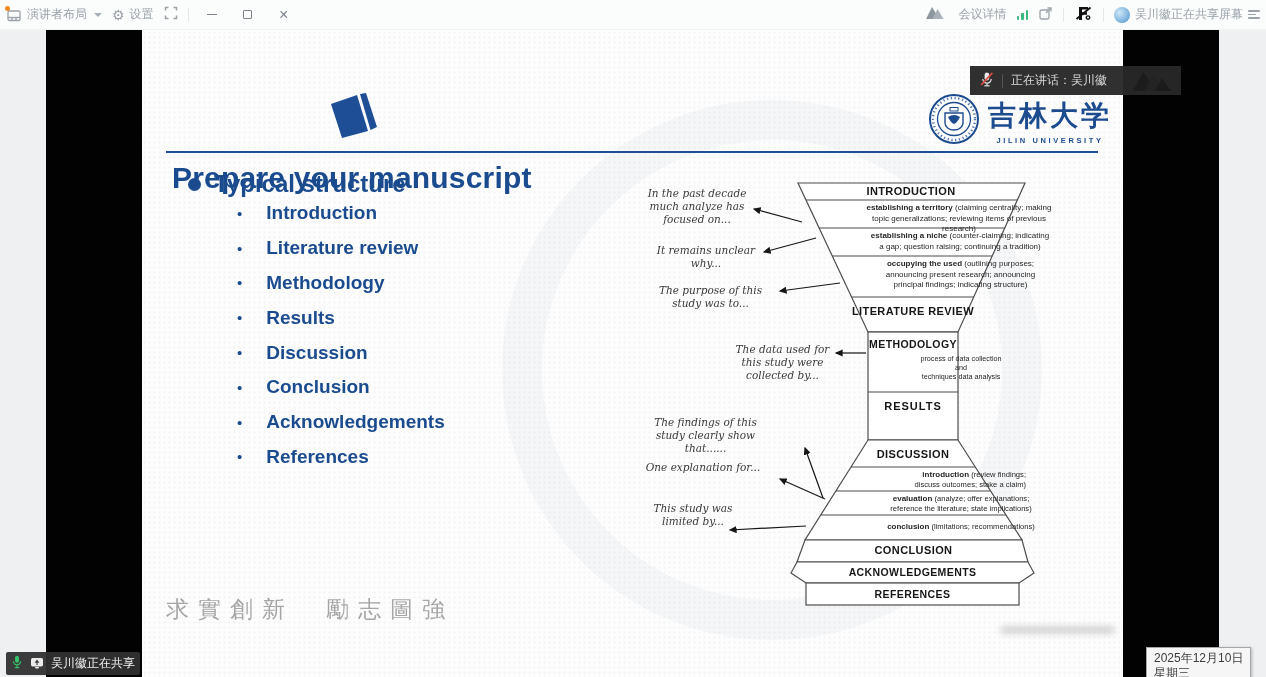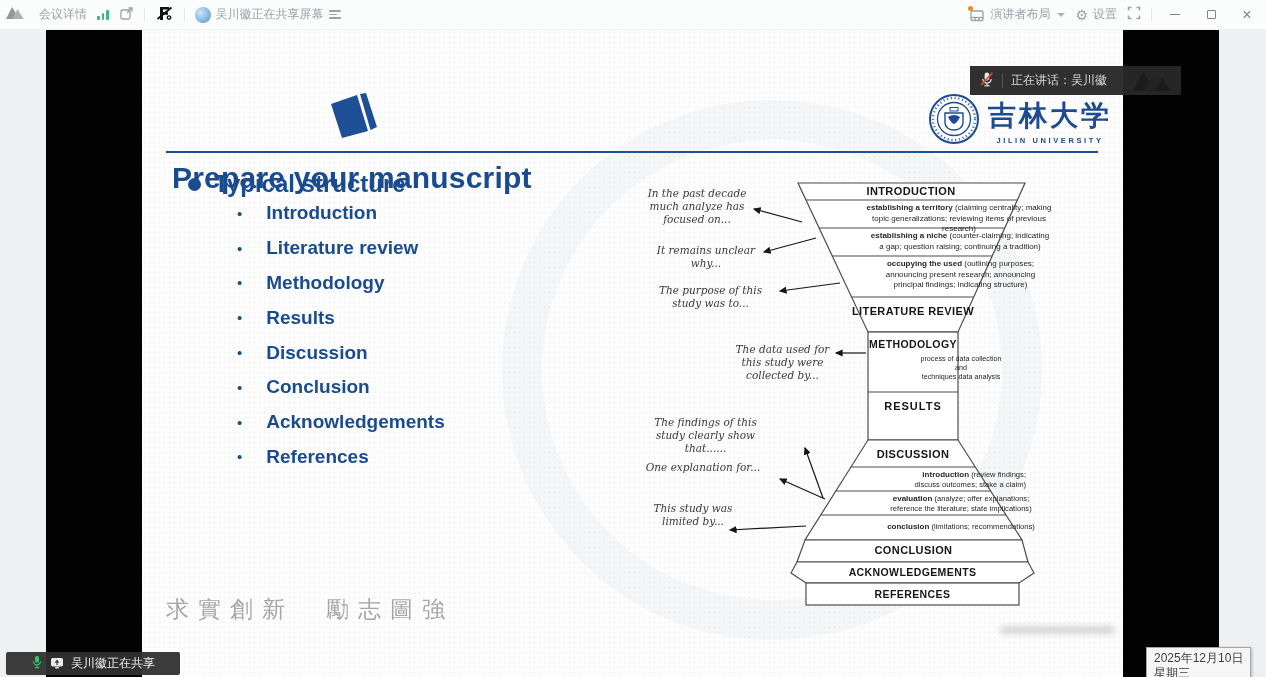--- a/index.html
+++ b/index.html
@@ -66,75 +66,33 @@
     line-height:13px; color:#3a3a3a; text-align:center; }
 
   
   .speak-banner { position:absolute; left:970px; top:66px; width:211px; height:29px; background:rgba(40,40,40,0.96);
     display:flex; align-items:center; padding:0 9px; gap:8px; z-index:30; }
   .speak-banner .vdiv { width:1px; height:14px; background:#555; }
   .speak-banner .lbl { font-size:12px; color:#dcdcdc; white-space:nowrap; }
   .speak-banner .wm { position:absolute; right:8px; top:3px; opacity:0.9; }
 
   .share-badge { position:absolute; left:6px; top:652px; height:23px; background:rgba(48,48,48,0.95);
-    border-radius:2px; display:flex; align-items:center; gap:7px; padding:0 25px; z-index:30; }
+    border-radius:2px; display:flex; align-items:center; gap:7px; padding:0 5px; z-index:30; }
   .share-badge .lbl { font-size:12px; color:#f2f2f2; white-space:nowrap; }
 
   .date-tip { position:absolute; left:1146px; top:647px; background:#f6f6f6; border:1px solid #a6a6a6;
     box-shadow:1px 1px 3px rgba(0,0,0,0.25); padding:3px 7px 4px; z-index:30; }
   .date-tip div { font-size:12px; line-height:15px; color:#3c3c3c; white-space:nowrap; }
 </style>
 </head>
 <body>
 
 <div class="screen">
 
   <div class="titlebar">
-    <div class="tb-group">
-      <span>
-        <svg width="23" height="14" viewBox="0 0 23 14">
-            <polygon points="0,13 6,1 10,7.5 6.7,13" fill="#8f979f"></polygon>
-            <polygon points="6.5,13 11.5,3 17.5,13" fill="#aab1b8"></polygon>
-          </svg>
-      </span>
-      <div class="tb-item">
-        <span>会议详情</span>
-      </div>
-      <span class="sig-bars">
-          <i style="height:4px"></i>
-          <i style="height:7px"></i>
-          <i style="height:10px"></i>
-        </span>
-      <span>
-        <svg width="15" height="15" viewBox="0 0 15 15" fill="none" stroke="#9aa1a9" stroke-width="1.3">
-            <rect x="2" y="4" width="9" height="9" rx="1.5"></rect>
-            <path d="M8 7 L13 2"></path>
-            <path d="M9.5 2 H13 V5.5"></path>
-          </svg>
-      </span>
-      <span class="tb-divider"></span>
-      <span>
-        <svg width="19" height="19" viewBox="0 0 19 19">
-            <path d="M5 3 h9 v2.6 h-6 v2.6 h5 v2.6 h-5 V16 h-3 z" fill="#111"></path>
-            <line x1="2.5" y1="15" x2="16.5" y2="3.5" stroke="#111" stroke-width="1.8"></line>
-            <circle cx="14" cy="13.6" r="2.4" fill="#111"></circle>
-            <circle cx="14" cy="13.6" r="1" fill="#fbfcfc"></circle>
-          </svg>
-      </span>
-      <span class="tb-divider"></span>
-      <div class="tb-item">
-        <span class="avatar"></span>
-        <span>吴川徽正在共享屏幕</span>
-        <span class="list-icon">
-            <i style="width:12px"></i>
-            <i style="width:8px"></i>
-            <i style="width:12px"></i>
-          </span>
-      </div>
-    </div>
     <div class="tb-group">
       <div class="tb-item">
         <span style="position:relative;display:inline-flex;">
           <svg width="16" height="14" viewBox="0 0 16 14" fill="none" stroke="#9aa1a9" stroke-width="1.3">
               <rect x="2" y="3" width="12" height="9.5" rx="1.2"></rect>
               <path d="M2 9.5 H14"></path>
               <path d="M6 9.5 V12.5"></path>
               <path d="M10 9.5 V12.5"></path>
             </svg>
           <i style="position:absolute;left:-1px;top:-2px;width:5px;height:5px;border-radius:50%;background:#f08c1e;"></i>
@@ -155,20 +113,62 @@
           </svg>
       </span>
       <span class="tb-divider"></span>
       <span class="win-btn">
           <i class="min-glyph"></i>
         </span>
       <span class="win-btn">
           <i class="max-glyph"></i>
         </span>
       <span class="win-btn close-glyph">×</span>
+    </div>
+    <div class="tb-group">
+      <span>
+        <svg width="23" height="14" viewBox="0 0 23 14">
+            <polygon points="0,13 6,1 10,7.5 6.7,13" fill="#8f979f"></polygon>
+            <polygon points="6.5,13 11.5,3 17.5,13" fill="#aab1b8"></polygon>
+          </svg>
+      </span>
+      <div class="tb-item">
+        <span>会议详情</span>
+      </div>
+      <span class="sig-bars">
+          <i style="height:4px"></i>
+          <i style="height:7px"></i>
+          <i style="height:10px"></i>
+        </span>
+      <span>
+        <svg width="15" height="15" viewBox="0 0 15 15" fill="none" stroke="#9aa1a9" stroke-width="1.3">
+            <rect x="2" y="4" width="9" height="9" rx="1.5"></rect>
+            <path d="M8 7 L13 2"></path>
+            <path d="M9.5 2 H13 V5.5"></path>
+          </svg>
+      </span>
+      <span class="tb-divider"></span>
+      <span>
+        <svg width="19" height="19" viewBox="0 0 19 19">
+            <path d="M5 3 h9 v2.6 h-6 v2.6 h5 v2.6 h-5 V16 h-3 z" fill="#111"></path>
+            <line x1="2.5" y1="15" x2="16.5" y2="3.5" stroke="#111" stroke-width="1.8"></line>
+            <circle cx="14" cy="13.6" r="2.4" fill="#111"></circle>
+            <circle cx="14" cy="13.6" r="1" fill="#fbfcfc"></circle>
+          </svg>
+      </span>
+      <span class="tb-divider"></span>
+      <div class="tb-item">
+        <span class="avatar"></span>
+        <span>吴川徽正在共享屏幕</span>
+        <span class="list-icon">
+            <i style="width:12px"></i>
+            <i style="width:8px"></i>
+            <i style="width:12px"></i>
+          </span>
+      </div>
     </div>
   </div>
 
   <div class="stage"></div>
 
   <div class="slide">
     <div class="wm-ring"></div>
 
     <div class="title-row">
       <span>

